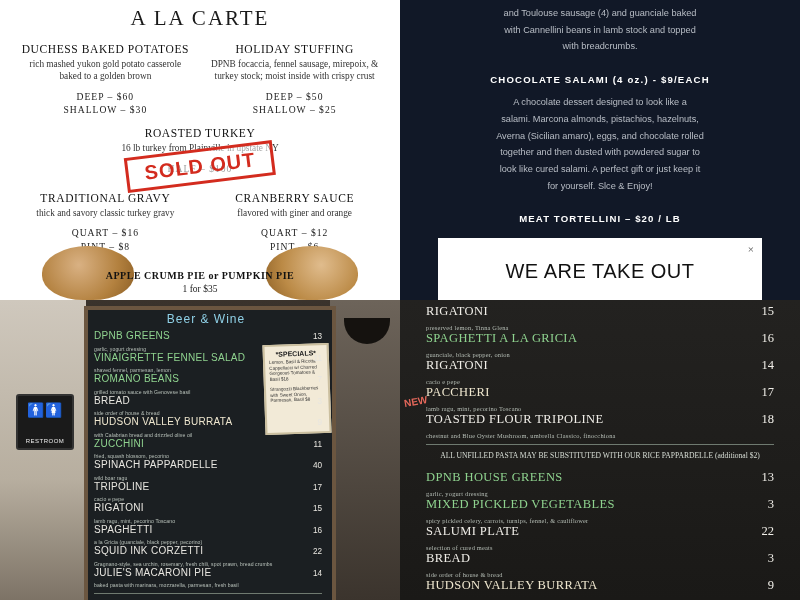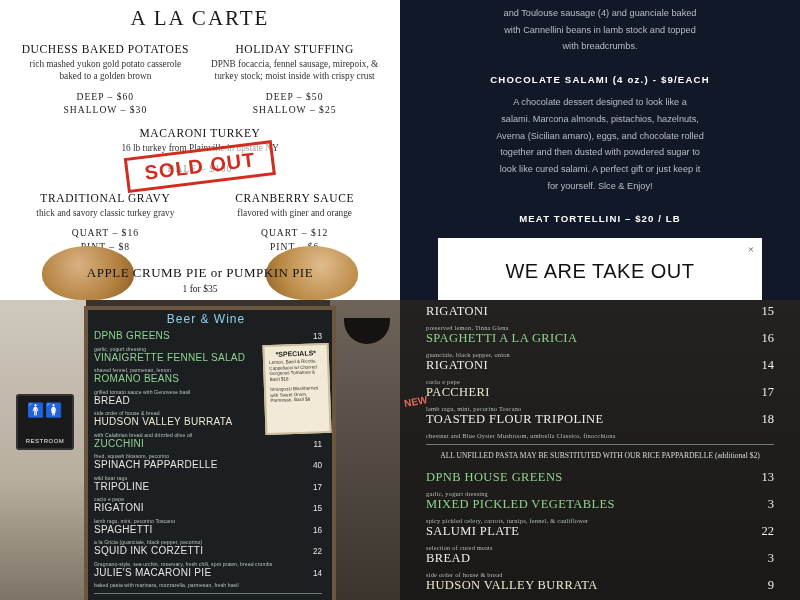--- a/index.html
+++ b/index.html
@@ -24,21 +24,21 @@
   .center-block .desc{padding:0 70px;}
   .stamp{position:absolute;left:50%;top:22px;transform:translateX(-50%) rotate(-7deg);
          border:3px solid #d32b1e;color:#d32b1e;font-weight:bold;font-size:20px;letter-spacing:1px;
          padding:3px 16px;font-family:"Liberation Sans",sans-serif;background:rgba(255,255,255,.55);}
   .pie-wrap{position:absolute;left:0;bottom:0;width:400px;height:58px;}
   .pie-img-l{position:absolute;left:42px;bottom:0;width:92px;height:54px;border-radius:50% 50% 45% 45%;
     background:radial-gradient(circle at 40% 35%,#d9b183,#b3813f 60%,#8a5d24);}
   .pie-img-r{position:absolute;right:42px;bottom:0;width:92px;height:54px;border-radius:50% 50% 45% 45%;
     background:radial-gradient(circle at 60% 35%,#e0bc8d,#bb8a46 60%,#8d6026);}
   .pie-text{position:absolute;left:0;right:0;bottom:6px;text-align:center;}
-  .pie-title{font-weight:normal;font-size:13px;letter-spacing:.5px;color:#111;}
+  .pie-title{font-weight:bold;font-size:10px;letter-spacing:.5px;color:#111;}
   .pie-price{font-size:9.5px;color:#222;margin-top:3px;}
 
   
   .dk{color:#cfd3d8;text-align:center;padding:6px 34px 0;font-family:"Liberation Sans",sans-serif;}
   .dk p{font-size:9.2px;line-height:1.6;margin:0 0 2px;color:#b9bec6;}
   .dk .hd{font-size:9.6px;letter-spacing:1.2px;font-weight:bold;color:#ffffff;margin:20px 0 10px;}
   .dk .ft{font-size:9.6px;letter-spacing:1.1px;font-weight:bold;color:#ffffff;margin-top:20px;}
   .popup{position:absolute;left:38px;top:238px;width:324px;height:62px;background:#ffffff;}
   .popup-close{position:absolute;right:8px;top:5px;font-size:11px;color:#555;cursor:pointer;}
   .popup-text{position:absolute;left:0;right:0;top:22px;text-align:center;font-size:20px;letter-spacing:.5px;color:#111;font-family:"Liberation Sans",sans-serif;}
@@ -94,21 +94,21 @@
       </div>
       <div class="col">
         <div class="dish">HOLIDAY STUFFING</div>
         <div class="desc">DPNB focaccia, fennel sausage, mirepoix, &amp; turkey stock; moist inside with crispy crust</div>
         <div class="price">DEEP – $50</div>
         <div class="price">SHALLOW – $25</div>
       </div>
     </div>
 
     <div class="center-block">
-      <div class="dish">MACARONI TURKEY</div>
+      <div class="dish">ROASTED TURKEY</div>
       <div class="desc">16 lb turkey from Plainville in upstate NY</div>
       <div class="price">HALF – $100</div>
       <div class="stamp">SOLD OUT</div>
     </div>
 
     <div class="row" style="margin-top:16px">
       <div class="col">
         <div class="dish">TRADITIONAL GRAVY</div>
         <div class="desc">thick and savory classic turkey gravy</div>
         <div class="price">QUART – $16</div>

